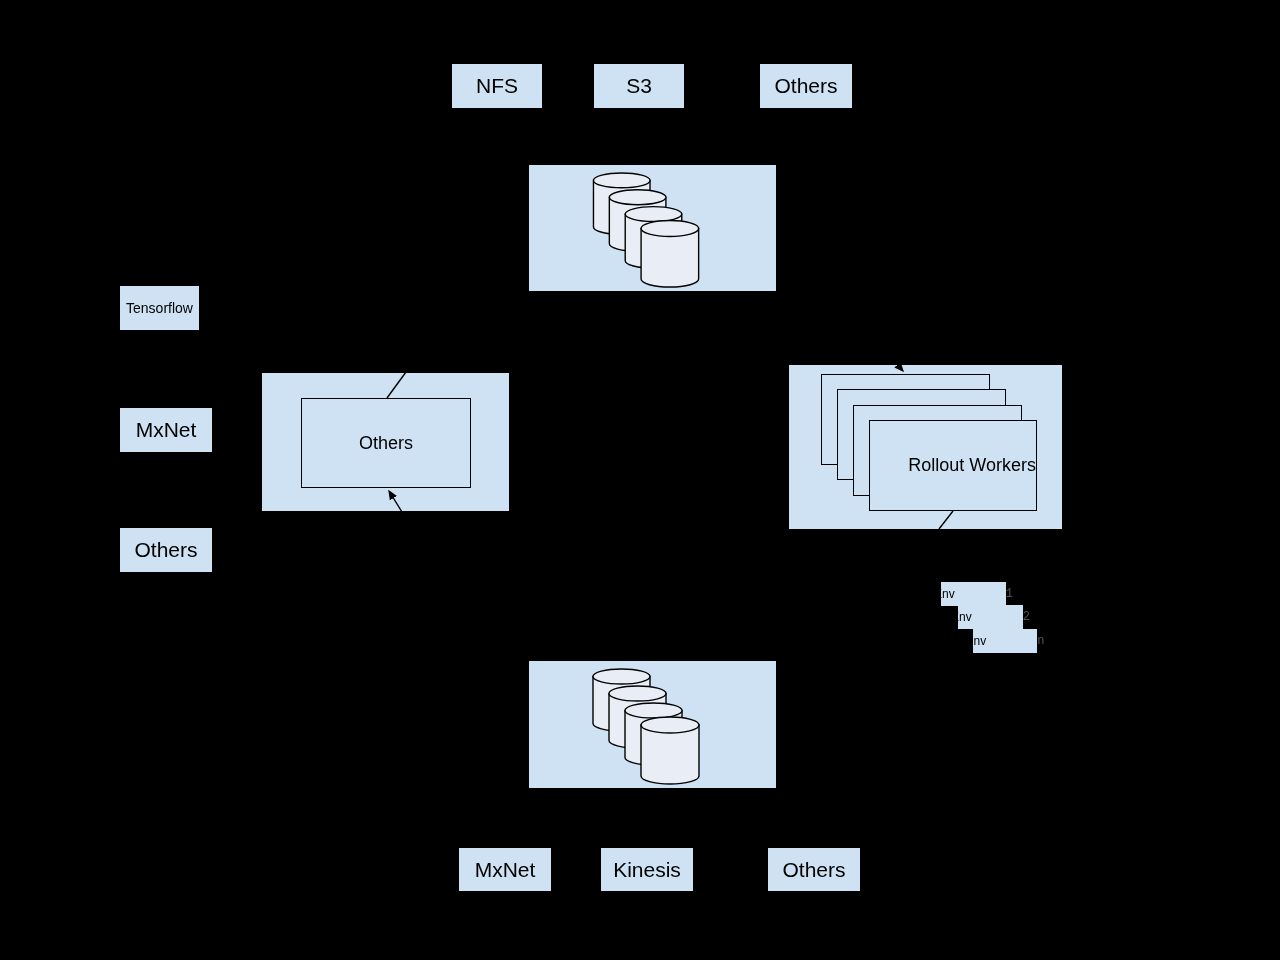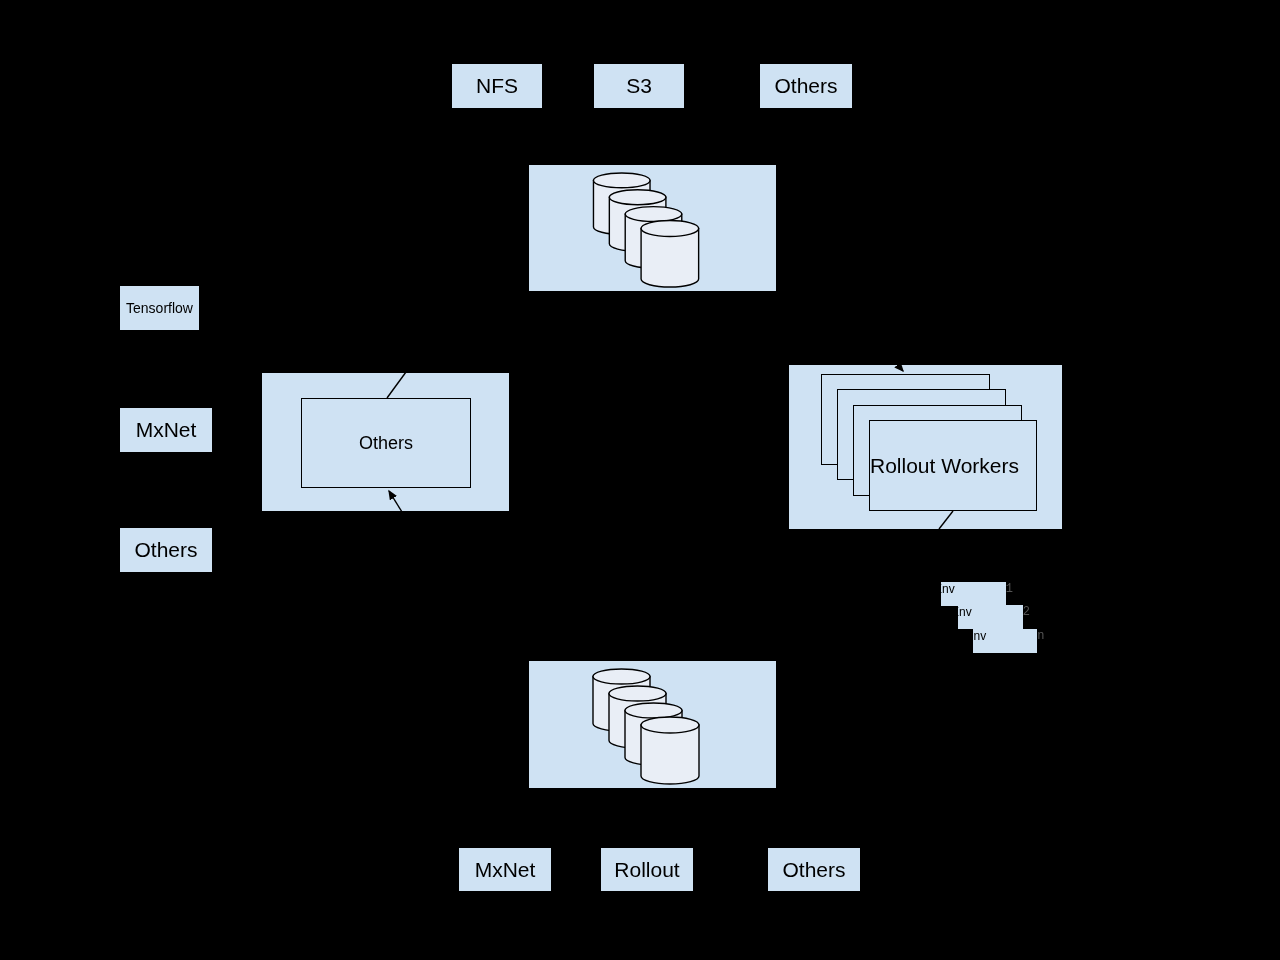--- a/index.html
+++ b/index.html
@@ -45,28 +45,28 @@
   }
 
   .rollout-outer { }
   .rollout-card {
     position: absolute;
     width: 169px; height: 91px;
     border: 1px solid var(--outline);
     background: var(--box-fill);
   }
   .rollout-card.front {
-    display: flex; align-items: center; justify-content: flex-start;
-    font-size: 21px;
+    display: flex; align-items: center; justify-content: flex-end;
+    font-size: 18px;
   }
 
   .env-box {
     position: absolute;
     background: var(--box-fill);
-    display: flex; align-items: flex-start; justify-content: center;
+    display: flex; align-items: center; justify-content: center;
     font-size: 12px;
     gap: 46px;
   }
   .env-box .env-index {
     font-family: "Liberation Mono", monospace;
     color: var(--muted-text);
     margin-left: 5px;
     font-size: 12px;
   }
 
@@ -156,21 +156,21 @@
         <path d="M112,64 V115 A29,8 0 0 0 170,115 V64 Z"></path>
         <ellipse cx="141" cy="64" rx="29" ry="8"></ellipse>
       </g>
     </svg>
   </div>
 
   <div class="box label-box" style="left:459px;top:848px;width:92px;height:43px">
     <span>MxNet</span>
   </div>
   <div class="box label-box" style="left:601px;top:848px;width:92px;height:43px">
-    <span>Rollout</span>
+    <span>Kinesis</span>
   </div>
   <div class="box label-box" style="left:768px;top:848px;width:92px;height:43px">
     <span>Others</span>
   </div>
 
   <svg class="connector-layer" aria-hidden="true">
     <defs>
       <marker id="arrowhead" markerWidth="8" markerHeight="8" refX="6" refY="3" orient="auto">
         <path d="M0,0 L7,3 L0,6 Z" style="fill:var(--outline)"></path>
       </marker>

